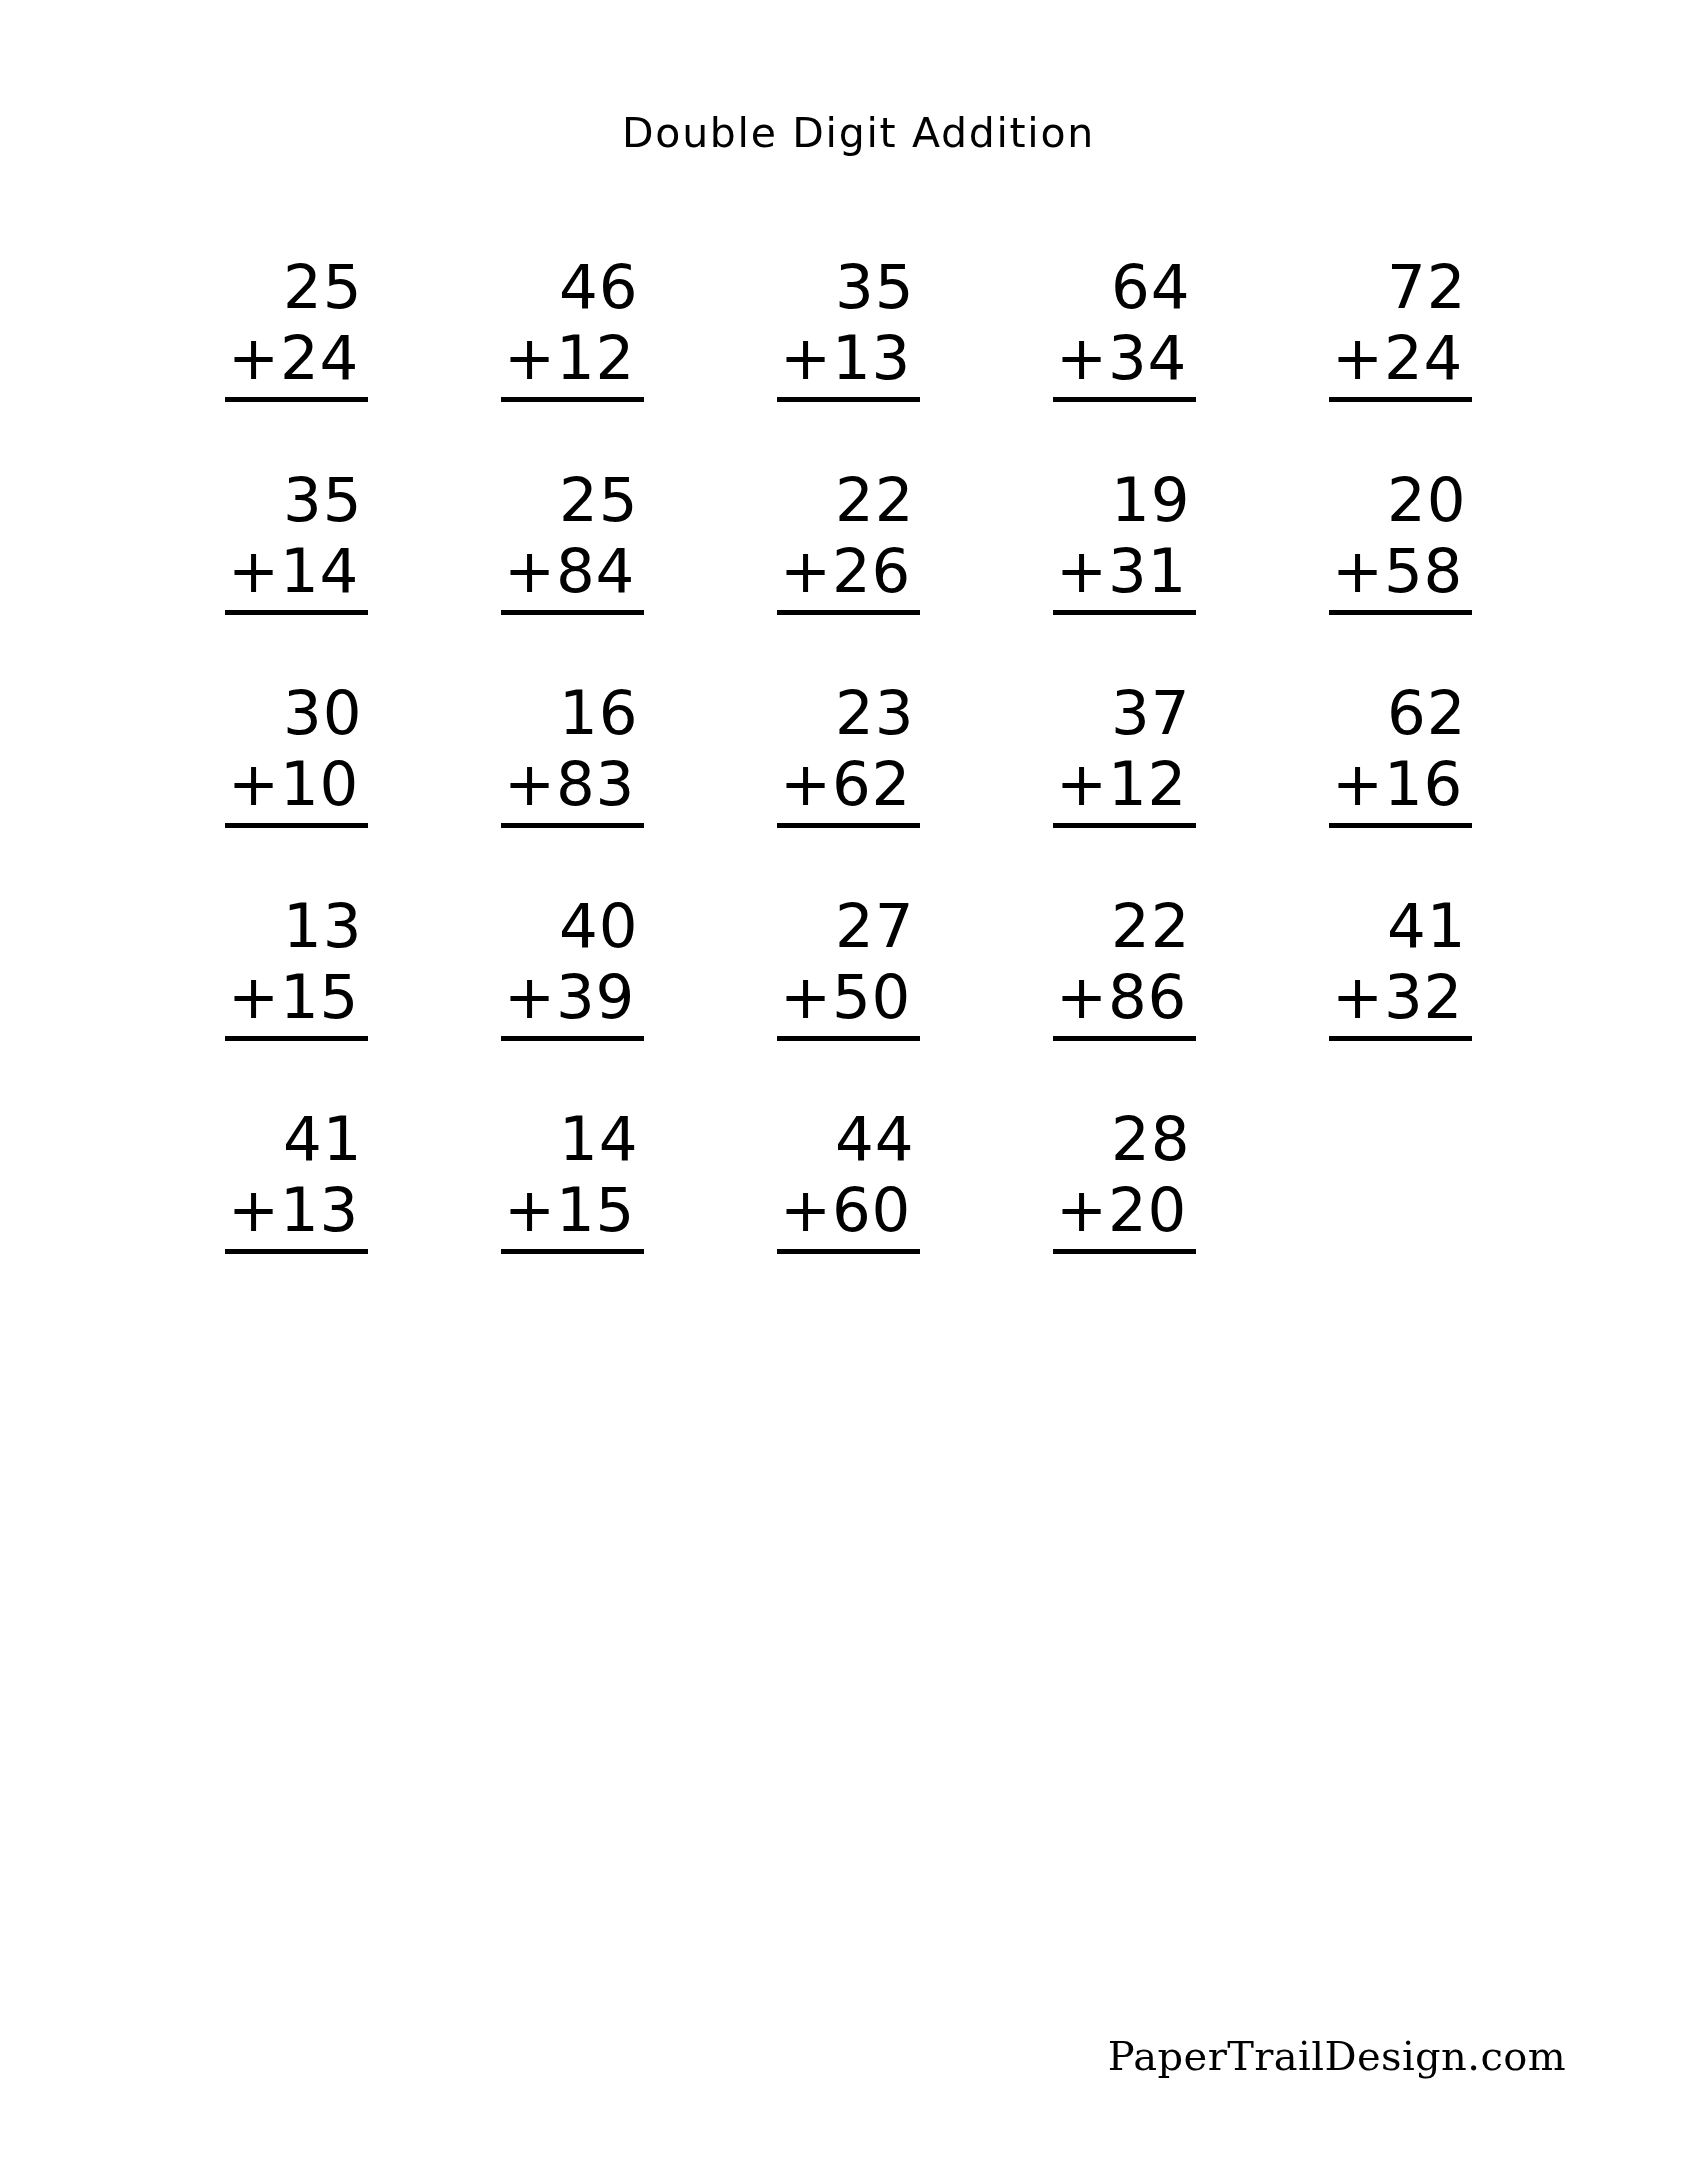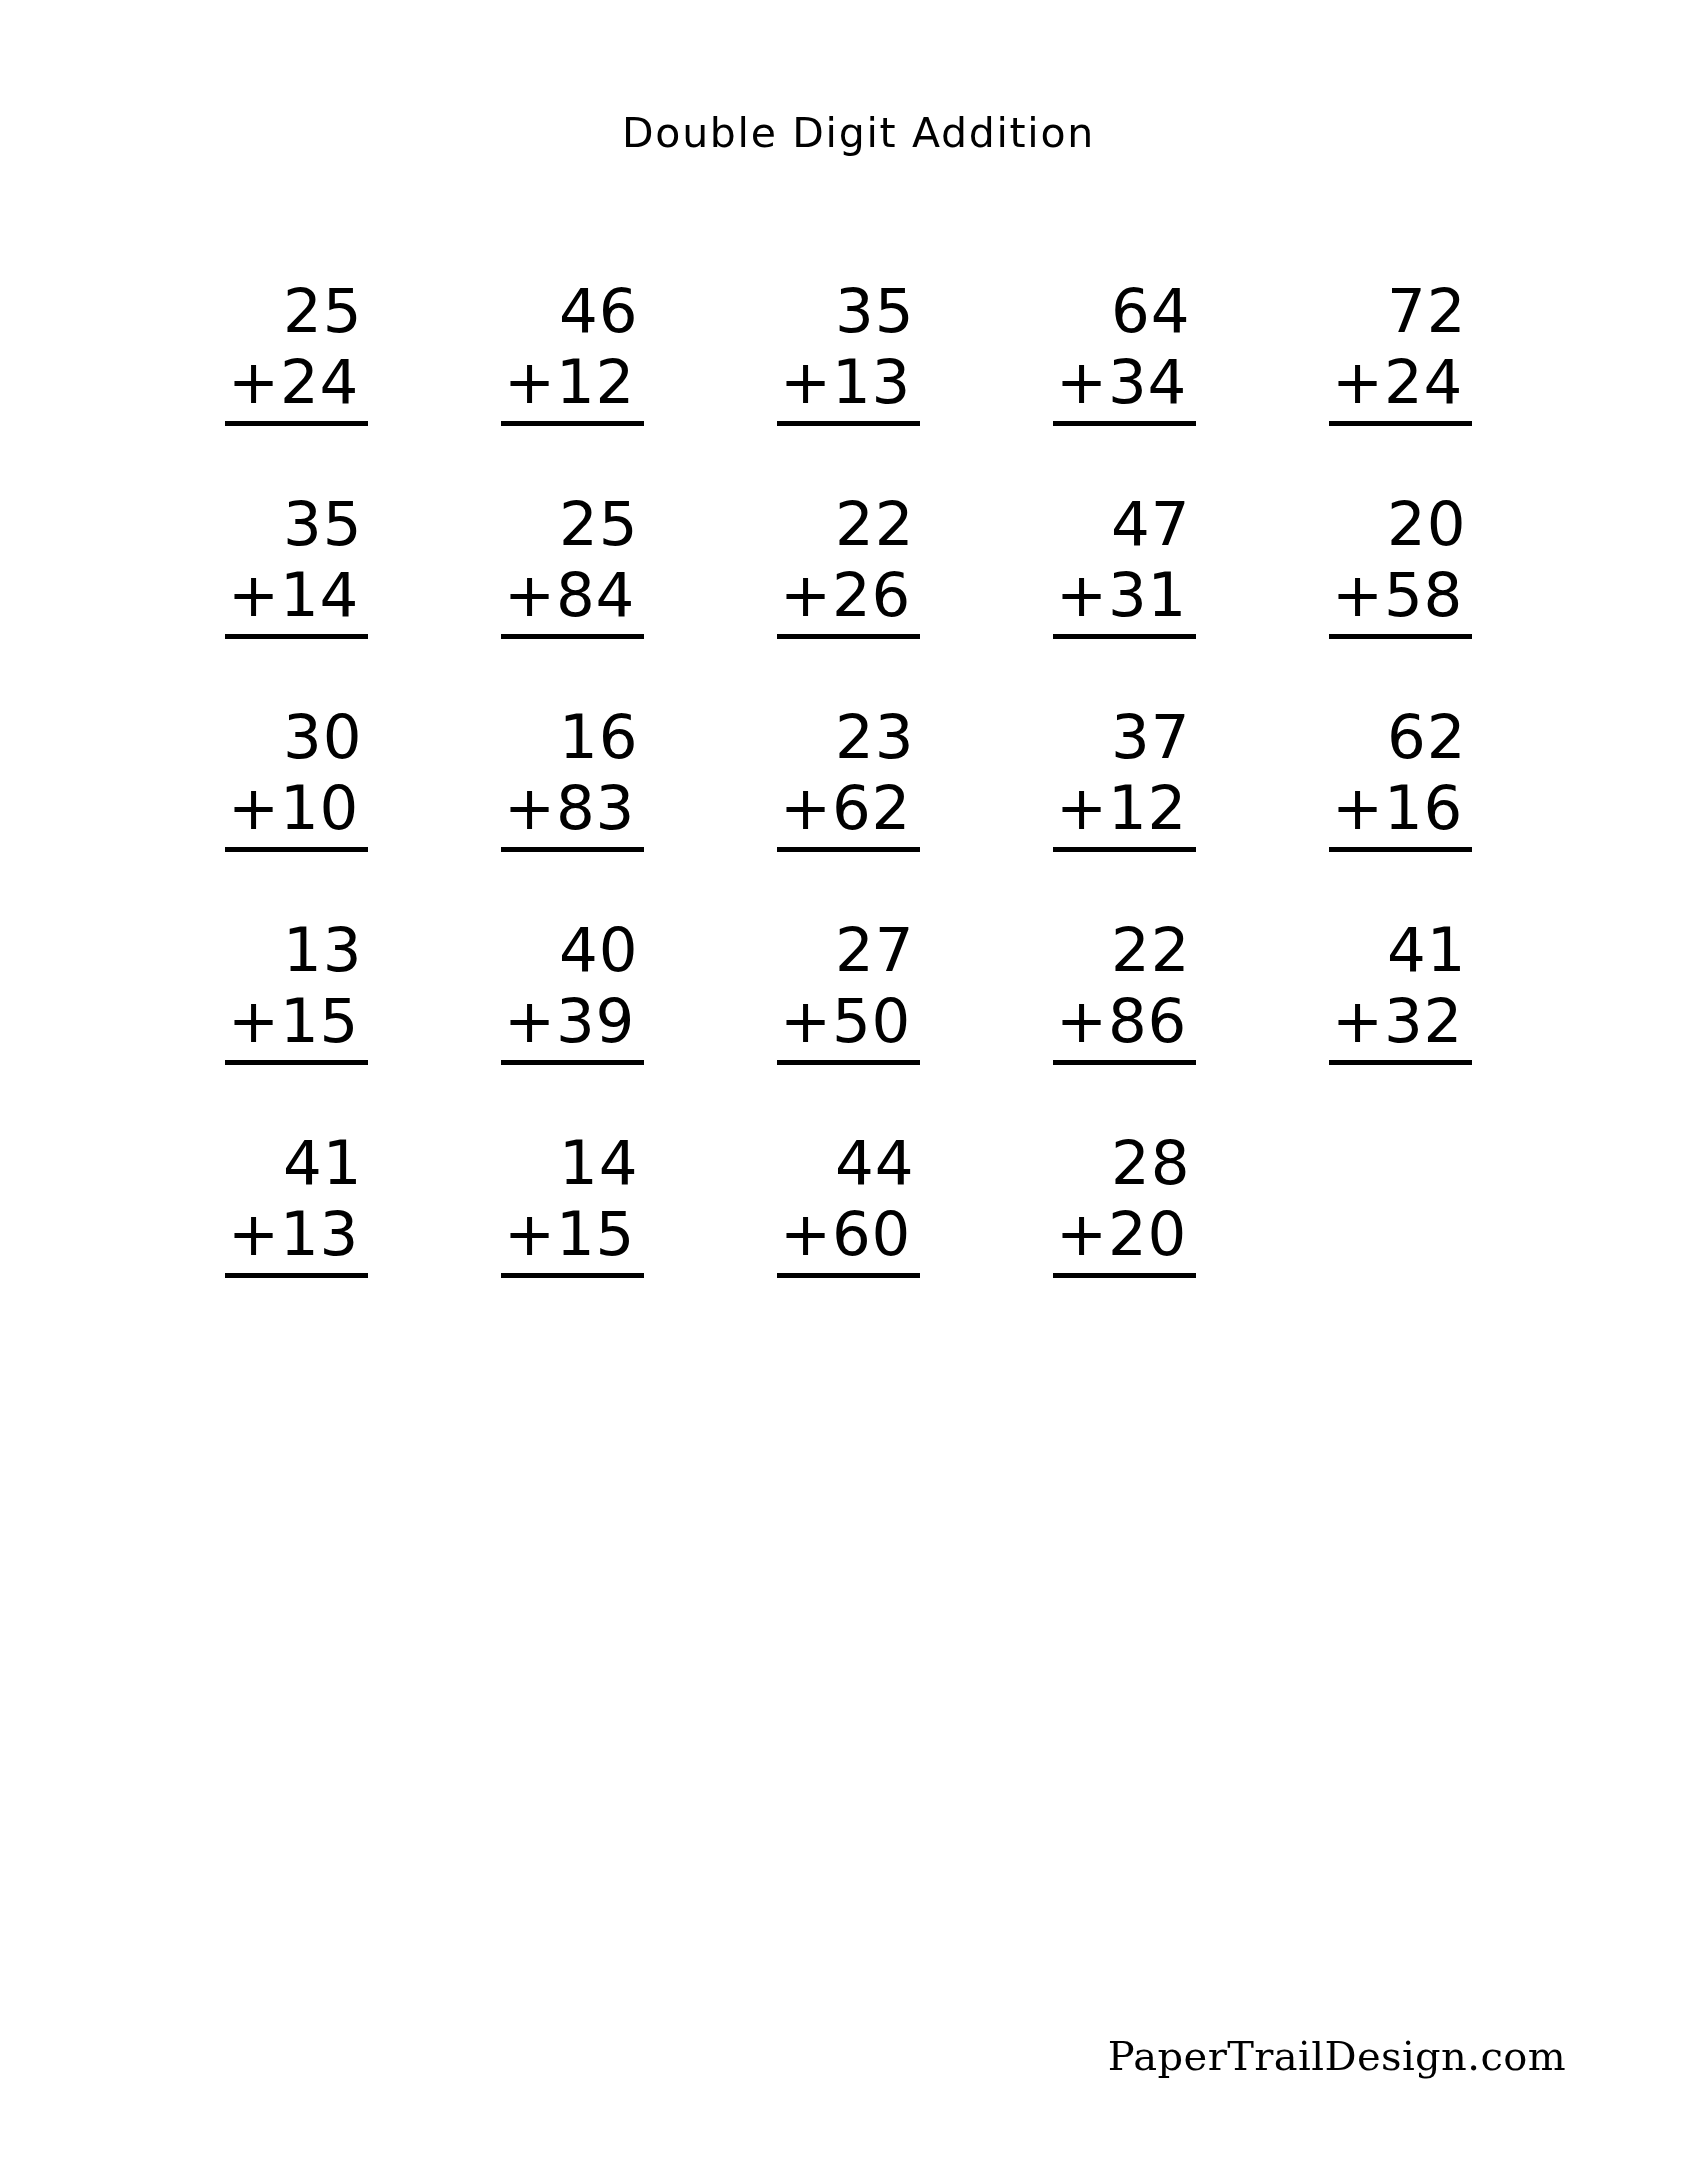--- a/index.html
+++ b/index.html
@@ -40,21 +40,20 @@
   .problem-grid {
     position: absolute;
     left: 158px;
     top: 256px;
     width: 1380px;
     display: grid;
     grid-template-columns: repeat(5, 1fr);
     grid-template-rows: repeat(5, 194px);
     row-gap: 19px;
     column-gap: 0px;
-    margin-top: 24px;
   }
   .problem {
     position: relative;
     width: 100%;
     height: 194px;
     display: flex;
     flex-direction: column;
     align-items: center;
     justify-content: flex-start;
   }
@@ -166,21 +165,21 @@
     <div class="problem">
       <div class="problem-inner">
         <div class="addend top">22</div>
         <div class="addend bottom">+26</div>
         <div class="answer-rule"></div>
       </div>
     </div>
 
     <div class="problem">
       <div class="problem-inner">
-        <div class="addend top">47</div>
+        <div class="addend top">19</div>
         <div class="addend bottom">+31</div>
         <div class="answer-rule"></div>
       </div>
     </div>
 
     <div class="problem">
       <div class="problem-inner">
         <div class="addend top">20</div>
         <div class="addend bottom">+58</div>
         <div class="answer-rule"></div>

